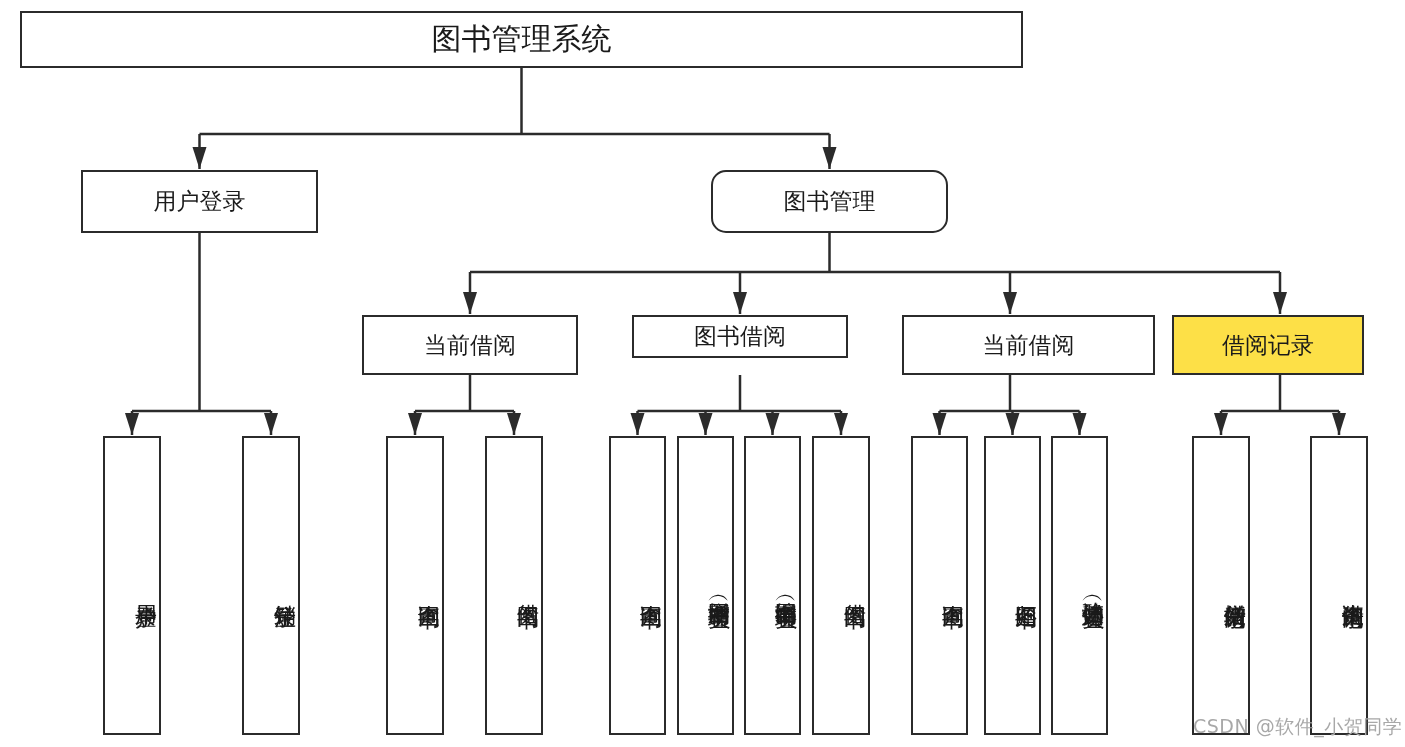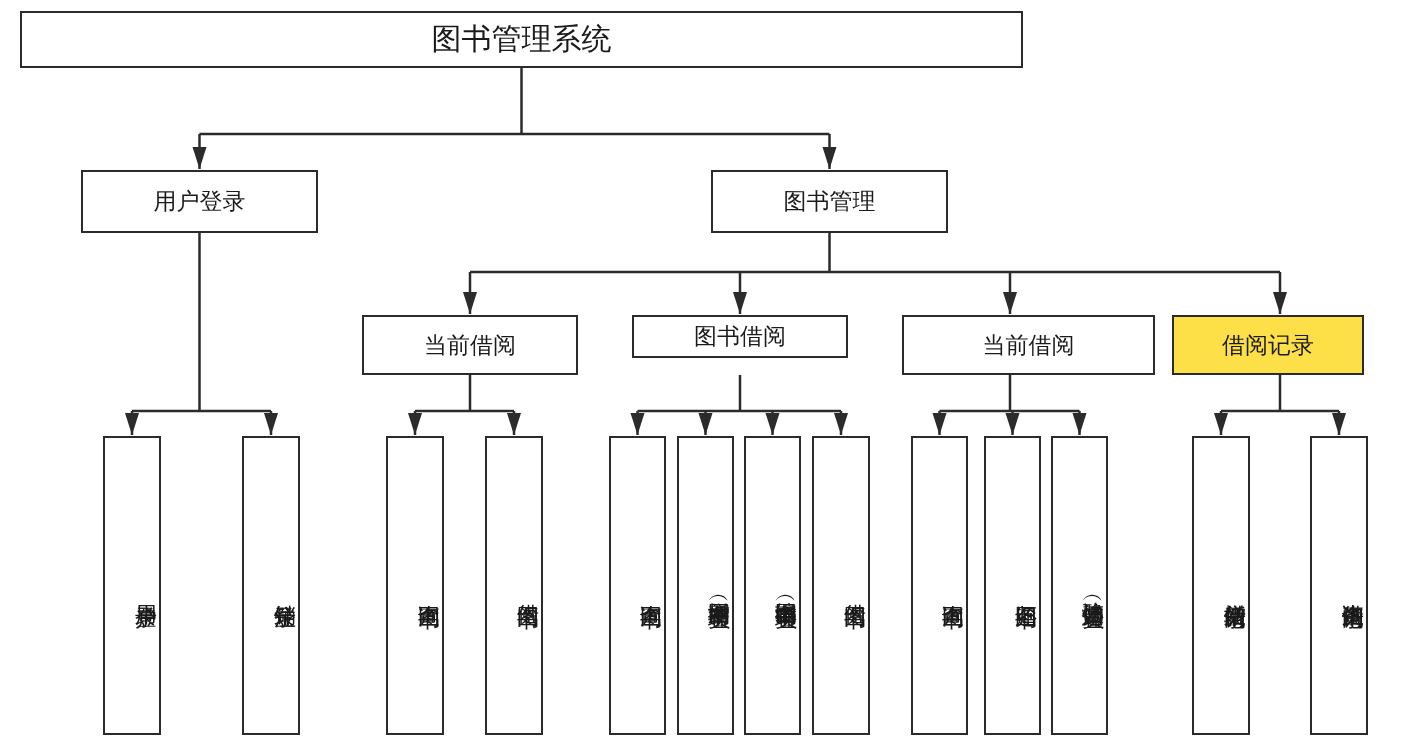--- a/index.html
+++ b/index.html
@@ -104,21 +104,21 @@
       <line x1="1339" y1="411" x2="1339" y2="435" stroke="#2b2b2b" stroke-width="2.5"></line>
       <polygon points="1332,413 1346,413 1339,435" fill="#2b2b2b"></polygon>
     </svg>
   <div id="node-layer">
       <div class="node level0" id="node-root" style="left: 20px; top: 11px; width: 1003px; height: 57px; border-color: rgb(43, 43, 43); background: rgb(255, 255, 255); color: rgb(26, 26, 26);">
         <span class="lbl">图书管理系统</span>
       </div>
       <div class="node level1" id="node-login" style="left: 81px; top: 170px; width: 237px; height: 63px; border-color: rgb(43, 43, 43); background: rgb(255, 255, 255); color: rgb(26, 26, 26);">
         <span class="lbl">用户登录</span>
       </div>
-      <div class="node level1" id="node-bookmgmt" style="left: 711px; top: 170px; width: 237px; height: 63px; border-color: rgb(43, 43, 43); background: rgb(255, 255, 255); color: rgb(26, 26, 26);">
+      <div class="node level1" id="node-bookmgmt" style="left: 711px; top: 170px; width: 237px; height: 63px; border-color: rgb(43, 43, 43); background: rgb(255, 255, 255); color: rgb(26, 26, 26); border-radius: 15px;">
         <span class="lbl">图书管理</span>
       </div>
       <div class="node level2" id="node-newbook" style="left: 362px; top: 315px; width: 216px; height: 60px; border-color: rgb(43, 43, 43); background: rgb(255, 255, 255); color: rgb(26, 26, 26);">
         <span class="lbl">当前借阅</span>
       </div>
       <div class="node level2" id="node-borrow" style="left: 632px; top: 315px; width: 216px; height: 43px; border-color: rgb(43, 43, 43); background: rgb(255, 255, 255); color: rgb(26, 26, 26);">
         <span class="lbl">图书借阅</span>
       </div>
       <div class="node level2" id="node-current" style="left: 902px; top: 315px; width: 253px; height: 60px; border-color: rgb(43, 43, 43); background: rgb(255, 255, 255); color: rgb(26, 26, 26);">
         <span class="lbl">当前借阅</span>
@@ -159,13 +159,14 @@
       <div class="node leaf" id="node-leaf11" style="left: 1051px; top: 436px; width: 57px; height: 299px; border-color: rgb(43, 43, 43); background: rgb(255, 255, 255); color: rgb(26, 26, 26);">
         <span class="lbl">确认归还（管理员）</span>
       </div>
       <div class="node leaf" id="node-leaf12" style="left: 1192px; top: 436px; width: 58px; height: 299px; border-color: rgb(43, 43, 43); background: rgb(255, 255, 255); color: rgb(26, 26, 26);">
         <span class="lbl">新增借阅记录</span>
       </div>
       <div class="node leaf" id="node-leaf13" style="left: 1310px; top: 436px; width: 58px; height: 299px; border-color: rgb(43, 43, 43); background: rgb(255, 255, 255); color: rgb(26, 26, 26);">
         <span class="lbl">查询借阅记录</span>
       </div>
     </div>
+  <div class="watermark" style="left: 1193px; top: 714px; color: rgb(168, 168, 168);">CSDN @软件_小贺同学</div>
 </div>
 
 </body></html>

